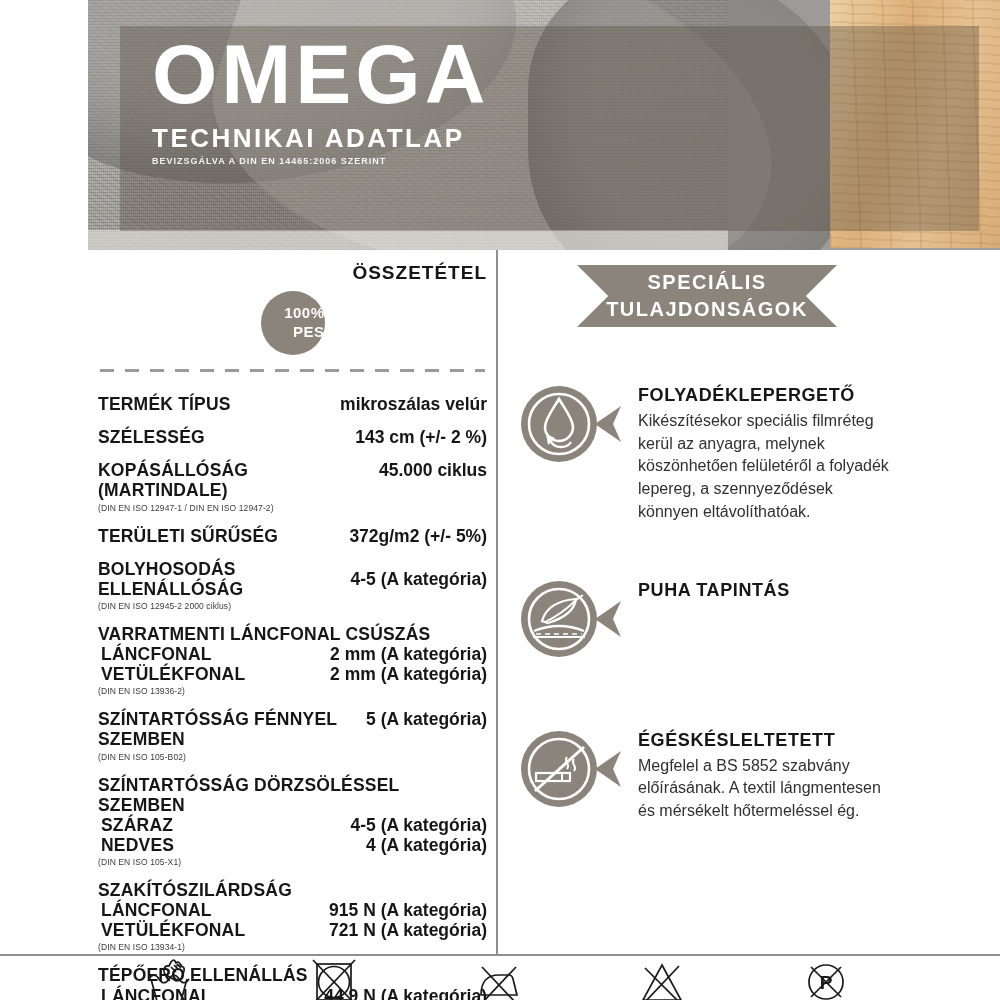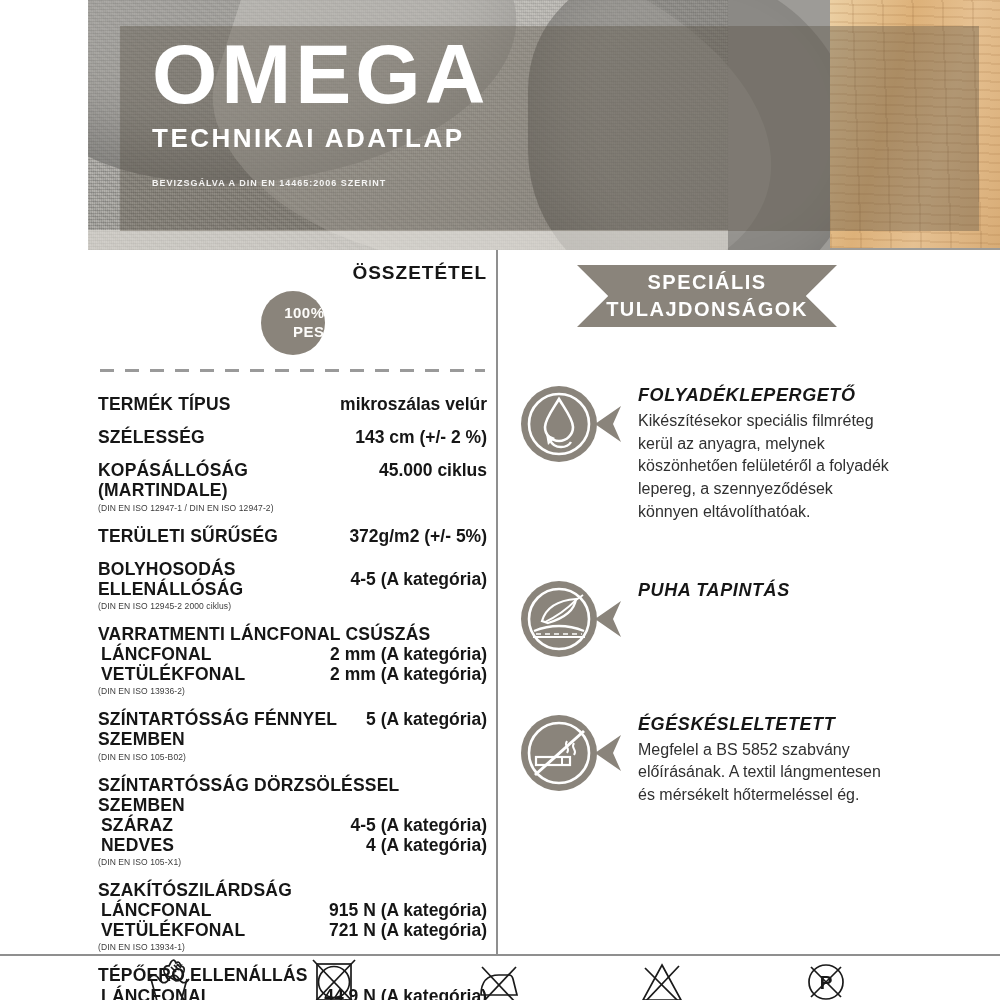--- a/index.html
+++ b/index.html
@@ -23,21 +23,21 @@
   .floor-band{position:absolute;left:0;bottom:0;width:640px;height:20px;background:rgba(228,225,218,.65);}
   .wood{position:absolute;right:0;top:0;width:182px;height:248px;
     background:
       repeating-linear-gradient(88deg, rgba(120,76,35,.12) 0 2px, transparent 2px 30px),
       repeating-linear-gradient(2deg, rgba(150,100,50,.14) 0 2px, transparent 2px 9px),
       linear-gradient(105deg,#ecd0a4 0%,#ddb179 35%,#e6c192 60%,#d6a972 100%);}
   .hero-overlay{position:absolute;left:32px;top:26px;right:33px;bottom:19px;background:rgba(84,75,62,.36);}
   .hero-text{position:absolute;left:64px;top:32px;color:#fff;}
   .hero-title{font-size:84px;font-weight:bold;line-height:1;letter-spacing:4px;}
   .hero-subtitle{font-size:26px;font-weight:bold;letter-spacing:2.5px;margin-top:7px;}
-  .hero-note{font-size:9px;font-weight:bold;letter-spacing:1px;margin-top:24px;opacity:.9;}
+  .hero-note{font-size:9px;font-weight:bold;letter-spacing:1px;margin-top:2px;opacity:.9;}
 
   
   .vdivider{position:absolute;left:496px;top:250px;width:2px;height:705px;background:#8f8f8f;}
   .left-col{position:absolute;left:88px;top:250px;width:409px;box-sizing:border-box;padding:12px 10px 0 10px;}
   .right-col{position:absolute;left:498px;top:250px;width:410px;box-sizing:border-box;padding:0 12px 0 20px;}
 
   .comp-heading{text-align:right;font-size:19px;font-weight:bold;letter-spacing:1px;}
   .badge{width:64px;height:64px;border-radius:50%;background:var(--accent,#8a847b);margin:7px auto 0;
          display:flex;flex-direction:column;align-items:flex-end;justify-content:center;color:#fdfcfa;
          font-weight:bold;font-size:15px;line-height:1.25;letter-spacing:.5px;}
@@ -55,24 +55,24 @@
   .spec-note{font-size:8.5px;color:#3c3c3c;margin-top:2px;letter-spacing:.1px;}
 
   .ribbon{width:260px;height:62px;margin:15px auto 1px;background:var(--accent,#8a847b);
       clip-path:polygon(0 0,100% 0,88% 50%,100% 100%,0 100%,12% 50%);
       display:flex;flex-direction:column;align-items:center;justify-content:center;
       color:#fff;font-weight:bold;font-size:20px;letter-spacing:1.5px;line-height:1.35;}
 
   .feature{display:flex;align-items:flex-start;}
   .feature:nth-child(1){margin-top:56px;}
   .feature:nth-child(2){margin-top:54px;}
-  .feature:nth-child(3){margin-top:48px;}
+  .feature:nth-child(3){margin-top:64px;}
   .feature-icon{flex:0 0 104px;}
   .feature-body{margin-left:16px;width:262px;}
-  .feature-title{font-size:18px;font-weight:bold;letter-spacing:.6px;margin-top:2px;font-style:italic;}
+  .feature-title{font-size:18px;font-weight:bold;letter-spacing:.6px;margin-top:2px;}
   .feature-text{font-size:16px;line-height:1.42;color:#303030;margin-top:4px;}
 
   .bottom-line{position:absolute;left:0;top:954px;width:1000px;height:2px;background:#8f8f8f;}
   .care-row{position:absolute;left:88px;top:959px;width:820px;display:flex;}
   .care-cell{flex:1;display:flex;justify-content:center;align-items:flex-start;}
 </style>
 </head>
 <body>
 
 <div class="page">

